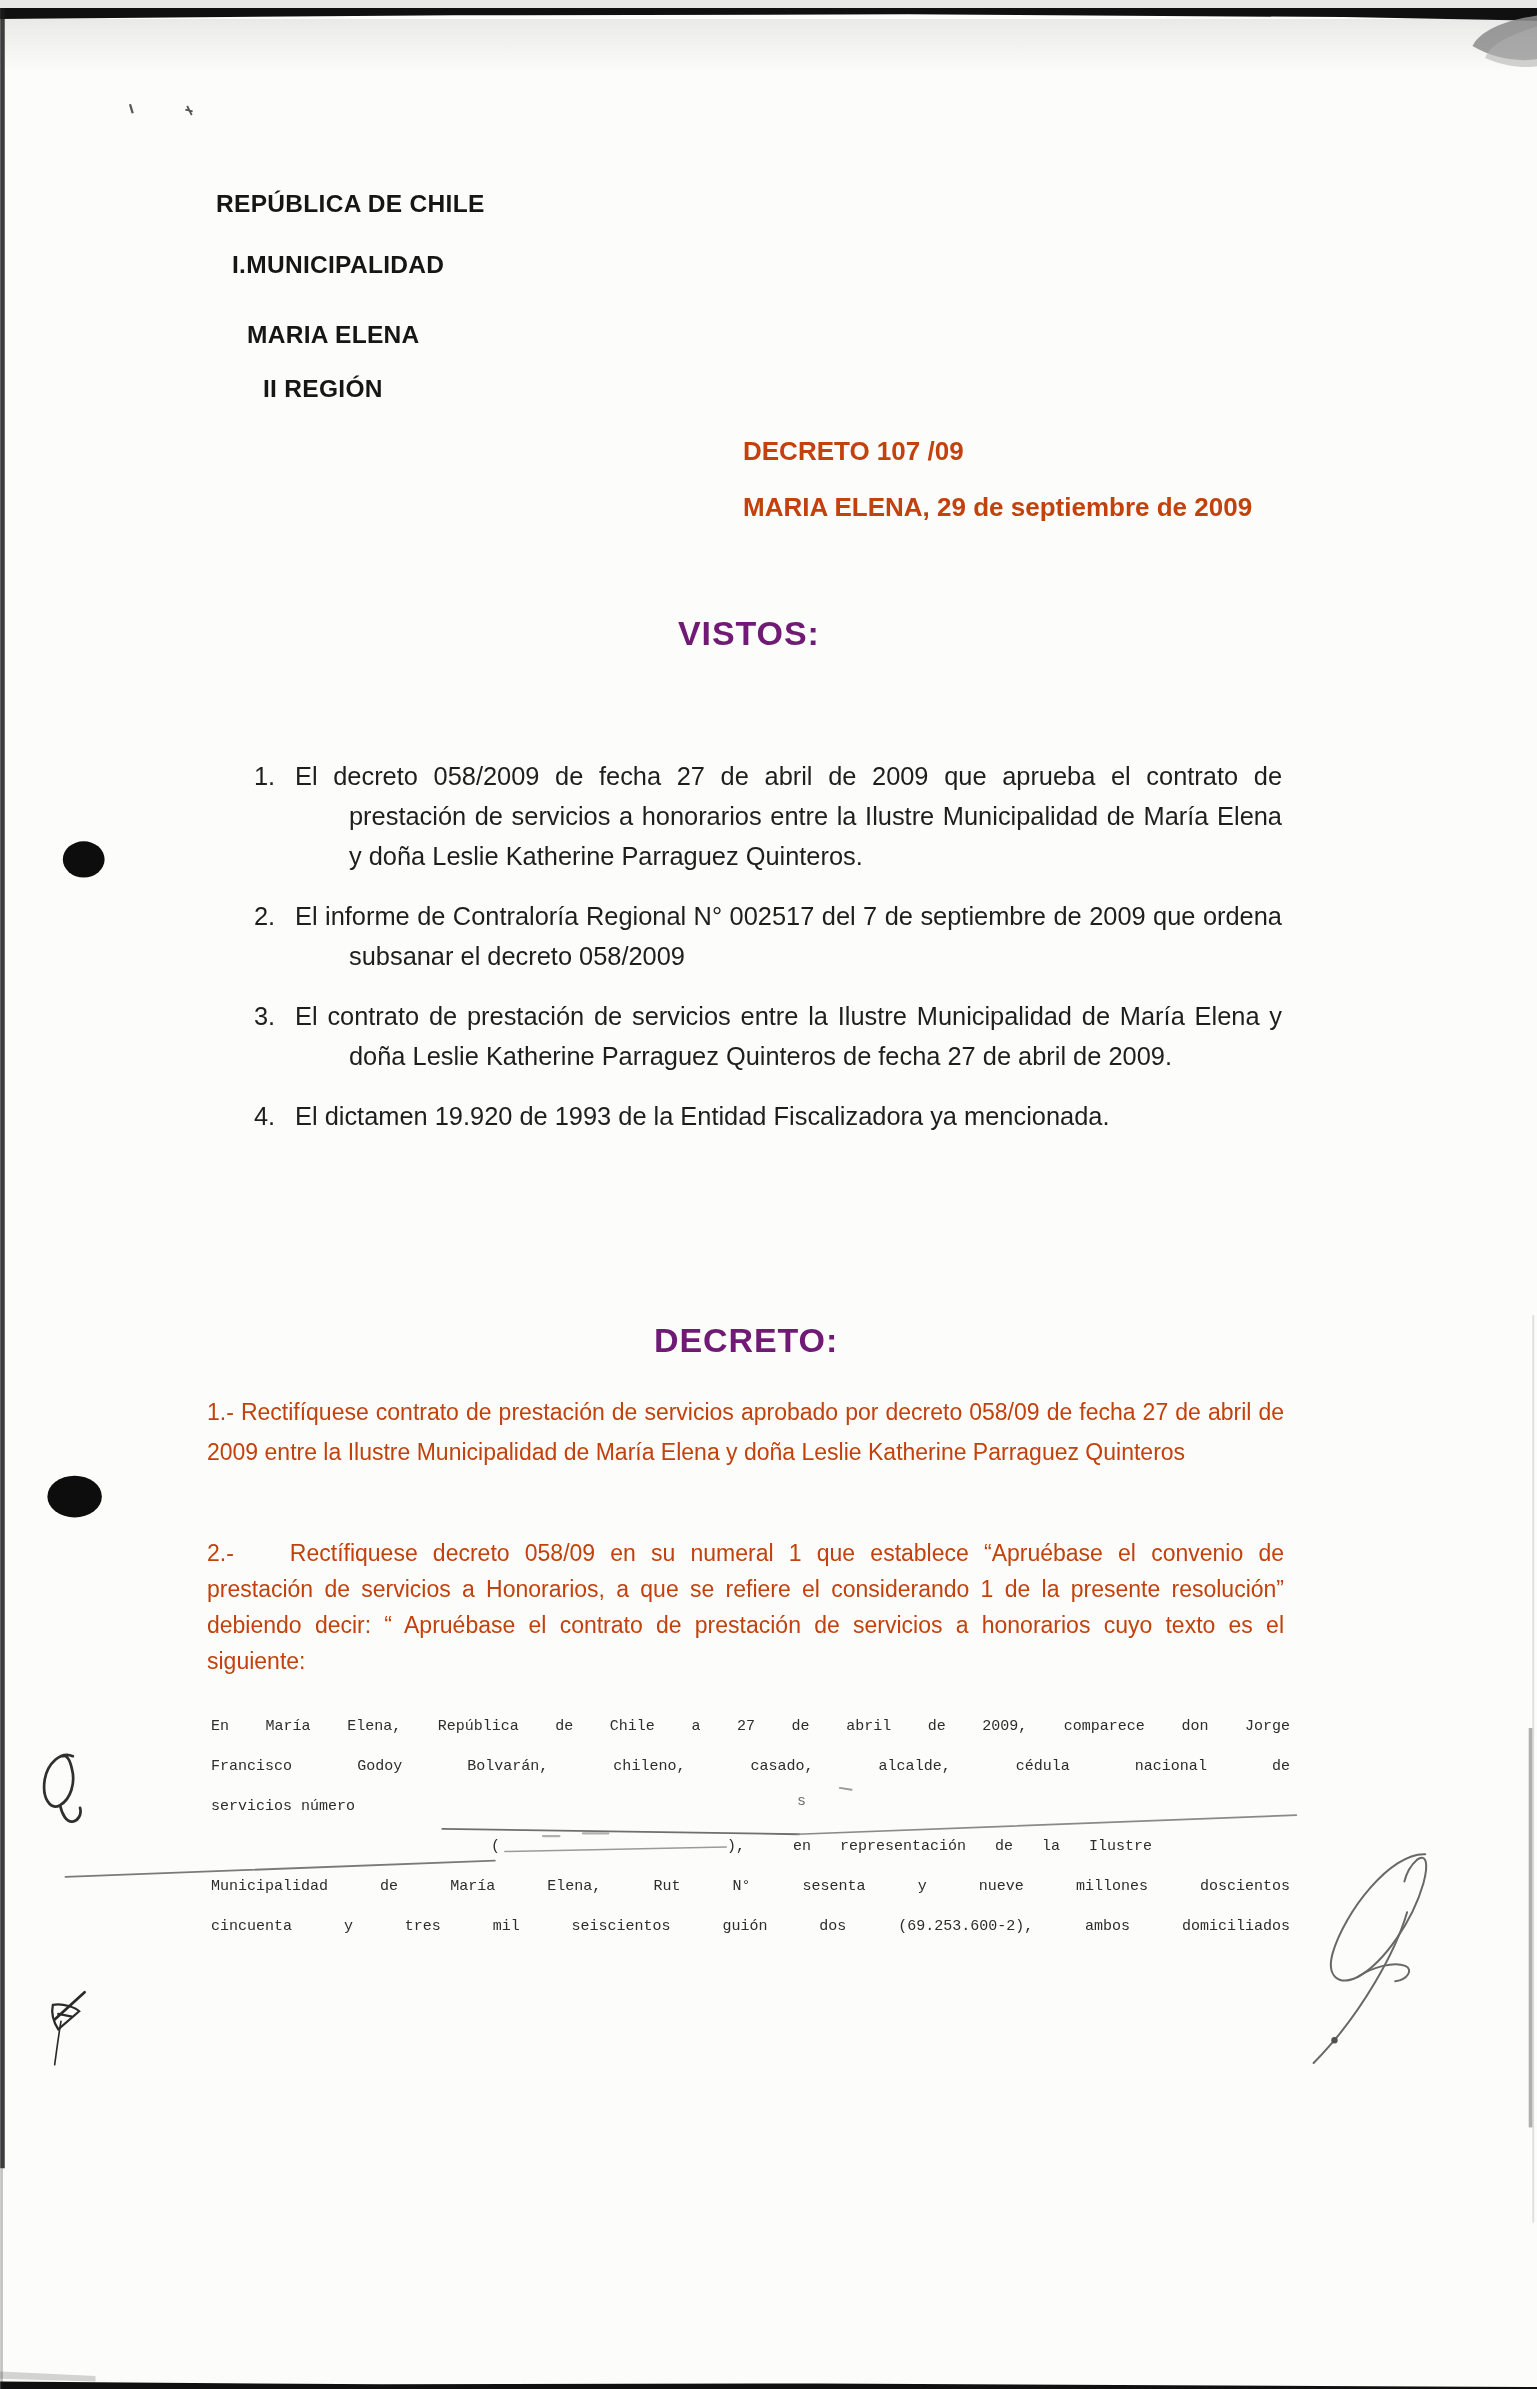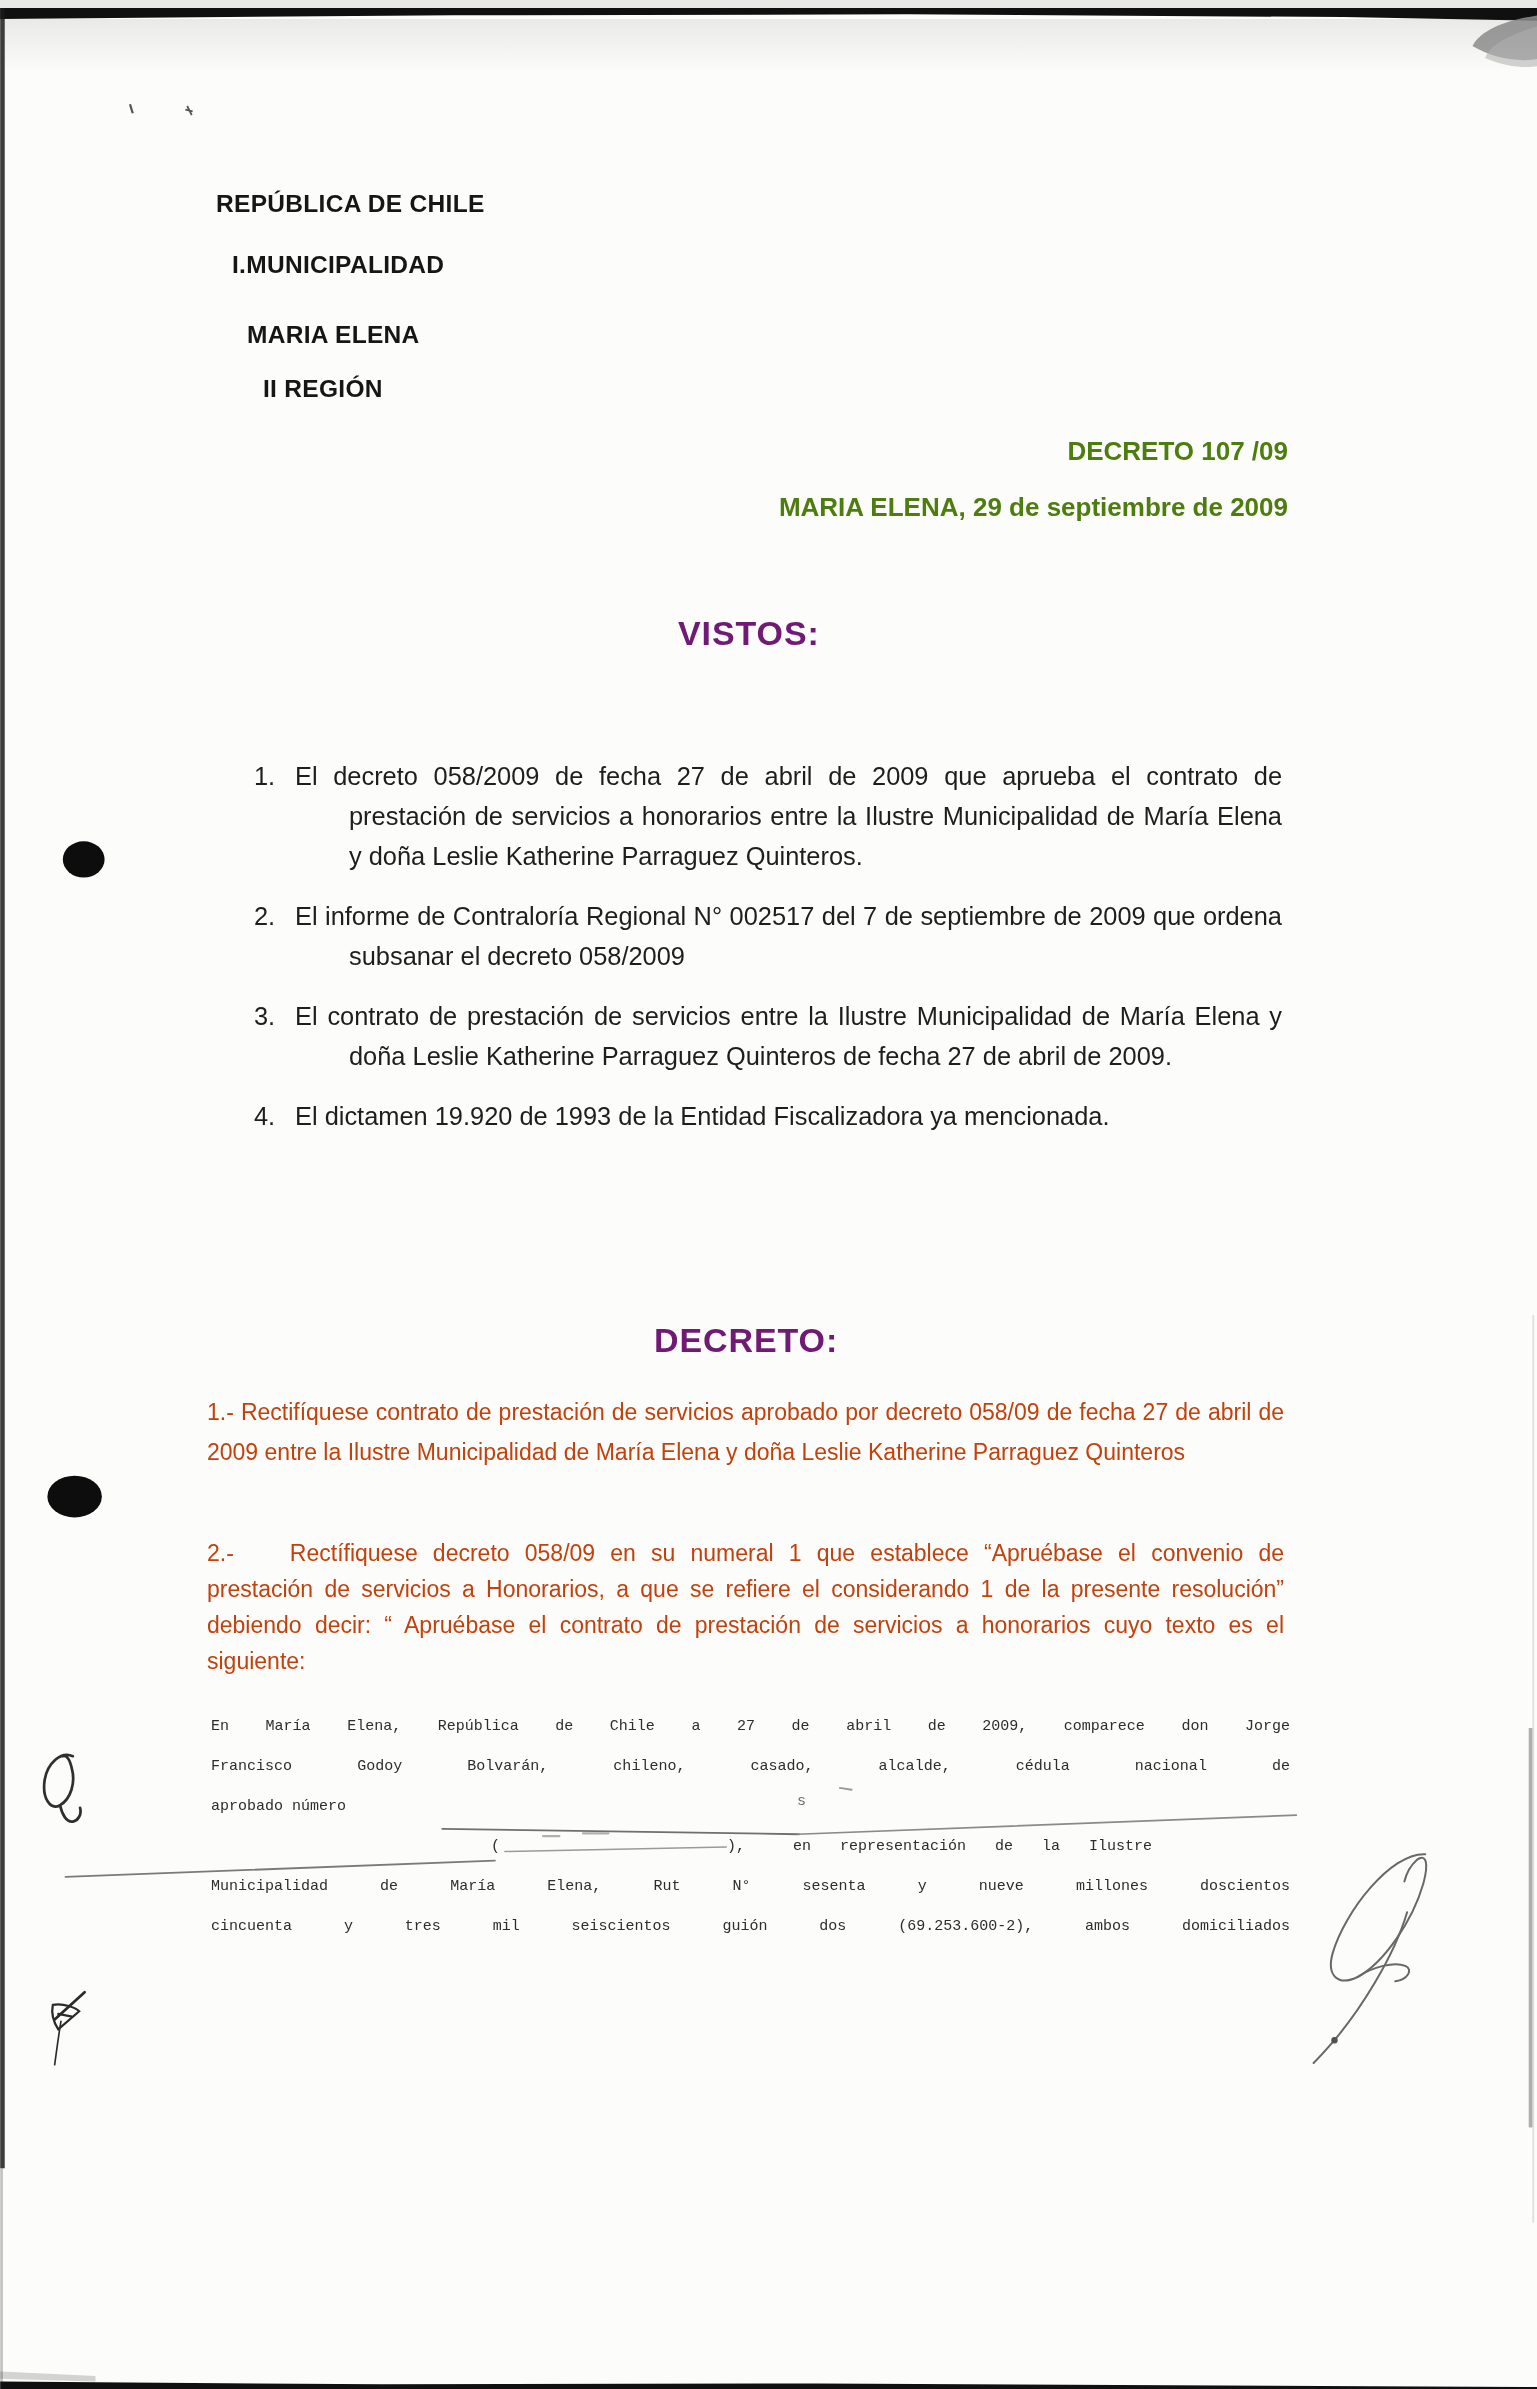--- a/index.html
+++ b/index.html
@@ -8,21 +8,21 @@
     background:#fcfcfa;overflow:hidden;
     font-family:"Liberation Sans",sans-serif;color:#1d1d1d;
   }
   .abs{position:absolute;}
   .artifacts{position:absolute;left:0;top:0;width:1538px;height:2389px;pointer-events:none;}
   .top-wash{position:absolute;left:0;top:11px;width:1538px;height:54px;
     background:linear-gradient(180deg,rgba(70,70,70,.10),rgba(70,70,70,0));}
   
   .lh{font-weight:bold;font-size:24.5px;letter-spacing:0.3px;white-space:nowrap;color:#161616;}
   
-  .dn{font-weight:bold;font-size:26px;white-space:nowrap;text-align:right;width:545px;color:#4d7c0f;}
+  .dn{font-weight:bold;font-size:26px;white-space:nowrap;width:545px;color:#c2410c;}
   
   .sect{font-weight:bold;font-size:34px;letter-spacing:0.9px;white-space:nowrap;color:#701a75;}
   
   .vlist{width:1028px;font-size:25.4px;line-height:40px;color:#1e1e1e;}
   .vitem{position:relative;padding-left:95px;text-indent:-54px;text-align:justify;margin-bottom:20px;}
   .vnum{position:absolute;left:0;top:0;text-indent:0;}
   
   .par{width:1077px;font-size:23px;text-align:justify;color:#c2410c;}
   .p1{line-height:40px;}
   .p2{line-height:36px;}
@@ -125,21 +125,21 @@
 
   <div class="abs par p1" style="left:207px;top:1384px;">1.- Rectifíquese contrato de prestación de servicios aprobado por decreto 058/09 de fecha 27 de abril de 2009 entre la Ilustre Municipalidad de María Elena y doña Leslie Katherine Parraguez Quinteros</div>
   <div class="abs par p2" style="left:207px;top:1527px;">
     <span>2.-</span><span class="p2gap"></span><span>Rectífiquese decreto 058/09 en su numeral 1 que establece “Apruébase el convenio de prestación de servicios a Honorarios, a que se refiere el considerando 1 de la presente resolución” debiendo decir: “ Apruébase el contrato de prestación de servicios a honorarios cuyo texto es el siguiente:</span>
   </div>
 
   <div class="abs tw" style="left:211px;top:1699px;">
     <div class="twline tw-just">En María Elena, República de Chile a 27 de abril de 2009, comparece don Jorge</div>
     <div class="twline tw-just">Francisco Godoy Bolvarán, chileno, casado, alcalde, cédula nacional de</div>
     <div class="twline twrel">
-      <span>aprobado número</span>
+      <span>servicios número</span>
       <span class="l3s faint">s</span>
     </div>
     <div class="twline twrel">
       <span class="l4open">(</span>
       <span class="l4close">),</span>
       <span class="l4rest">en representación de la Ilustre</span>
     </div>
     <div class="twline tw-just">Municipalidad de María Elena, Rut N° sesenta y nueve millones doscientos</div>
     <div class="twline tw-just">cincuenta y tres mil seiscientos guión dos (69.253.600-2), ambos domiciliados</div>
   </div>

